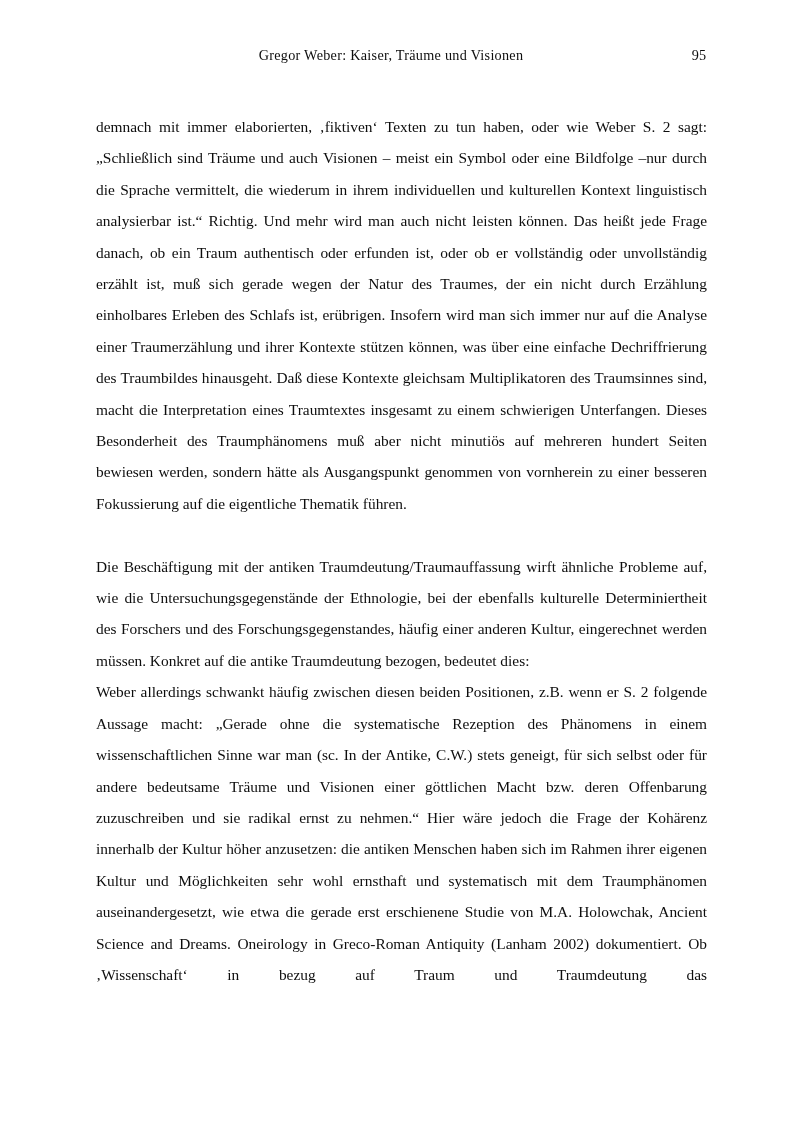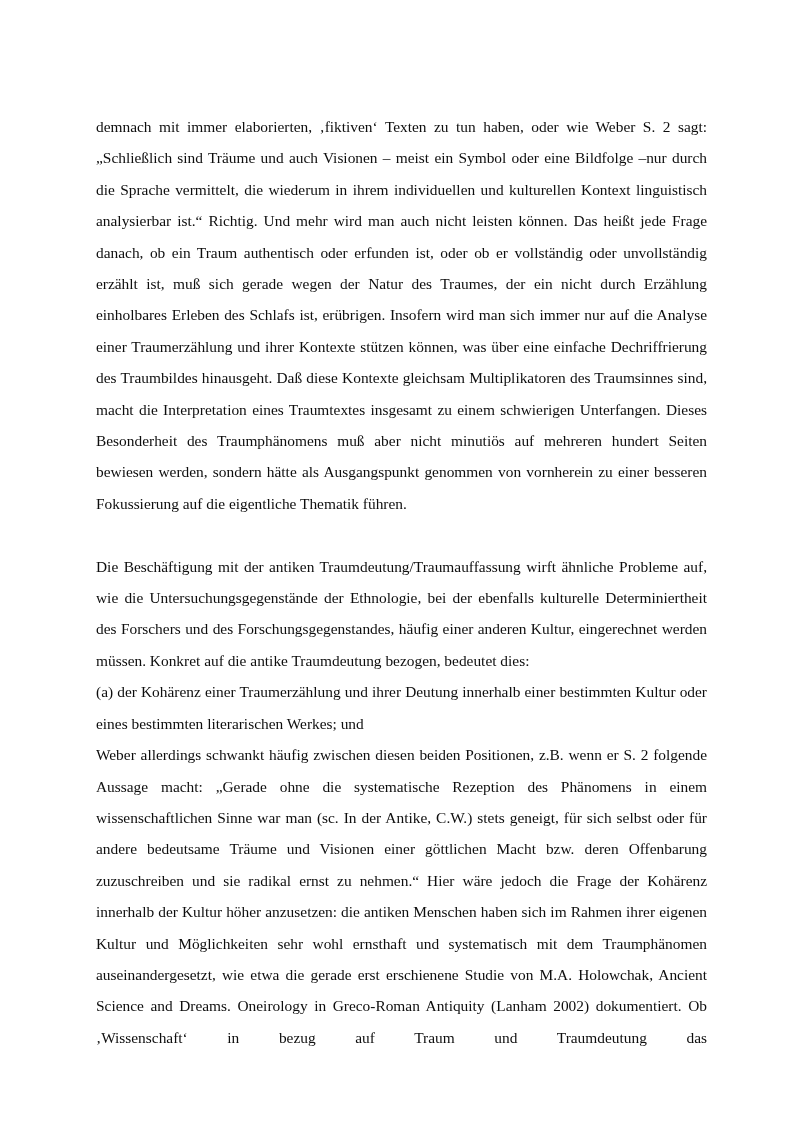--- a/index.html
+++ b/index.html
@@ -83,30 +83,33 @@
 
   .gap-para {
     height: 31.4px;
   }
 </style>
 </head>
 <body>
 
 <div class="page">
 
+  <header class="running-head">
+    <div class="rh-title">Gregor Weber: Kaiser, Träume und Visionen</div>
+    <div class="rh-folio">95</div>
+  </header>
 
   <main class="textblock">
 
     <p class="para">demnach mit immer elaborierten, ‚fiktiven‘ Texten zu tun haben, oder wie Weber S. 2 sagt: „Schließlich sind Träume und auch Visionen – meist ein Symbol oder eine Bildfolge –nur durch die Sprache vermittelt, die wiederum in ihrem individuellen und kulturellen Kontext linguistisch analysierbar ist.“ Richtig. Und mehr wird man auch nicht leisten können. Das heißt jede Frage danach, ob ein Traum authentisch oder erfunden ist, oder ob er vollständig oder unvollständig erzählt ist, muß sich gerade wegen der Natur des Traumes, der ein nicht durch Erzählung einholbares Erleben des Schlafs ist, erübrigen. Insofern wird man sich immer nur auf die Analyse einer Traumerzählung und ihrer Kontexte stützen können, was über eine einfache Dechriffrierung des Traumbildes hinausgeht. Daß diese Kontexte gleichsam Multiplikatoren des Traumsinnes sind, macht die Interpretation eines Traumtextes insgesamt zu einem schwierigen Unterfangen. Dieses Besonderheit des Traumphänomens muß aber nicht minutiös auf mehreren hundert Seiten bewiesen werden, sondern hätte als Ausgangspunkt genommen von vornherein zu einer besseren Fokussierung auf die eigentliche Thematik führen.</p>
 
     <div class="gap-para"></div>
 
     <p class="para">Die Beschäftigung mit der antiken Traumdeutung/Traumauffassung wirft ähnliche Probleme auf, wie die Untersuchungsgegenstände der Ethnologie, bei der ebenfalls kulturelle Determiniertheit des Forschers und des Forschungsgegenstandes, häufig einer anderen Kultur, eingerechnet werden müssen. Konkret auf die antike Traumdeutung bezogen, bedeutet dies:</p>
 
 
-    <p class="para">(a) der Kohärenz einer Traumerzählung und ihrer Deutung innerhalb einer bestimmten Kultur oder eines bestimmten literarischen Werkes; und</p>
 
 
     <p class="para force-justify">Weber allerdings schwankt häufig zwischen diesen beiden Positionen, z.B. wenn er S. 2 folgende Aussage macht: „Gerade ohne die systematische Rezeption des Phänomens in einem wissenschaftlichen Sinne war man (sc. In der Antike, C.W.) stets geneigt, für sich selbst oder für andere bedeutsame Träume und Visionen einer göttlichen Macht bzw. deren Offenbarung zuzuschreiben und sie radikal ernst zu nehmen.“ Hier wäre jedoch die Frage der Kohärenz innerhalb der Kultur höher anzusetzen: die antiken Menschen haben sich im Rahmen ihrer eigenen Kultur und Möglichkeiten sehr wohl ernsthaft und systematisch mit dem Traumphänomen auseinandergesetzt, wie etwa die gerade erst erschienene Studie von M.A. Holowchak, Ancient Science and Dreams. Oneirology in Greco-Roman Antiquity (Lanham 2002) dokumentiert. Ob ‚Wissenschaft‘ in bezug auf Traum und Traumdeutung das</p>
 
   </main>
 
 </div>
 
 </body></html>

